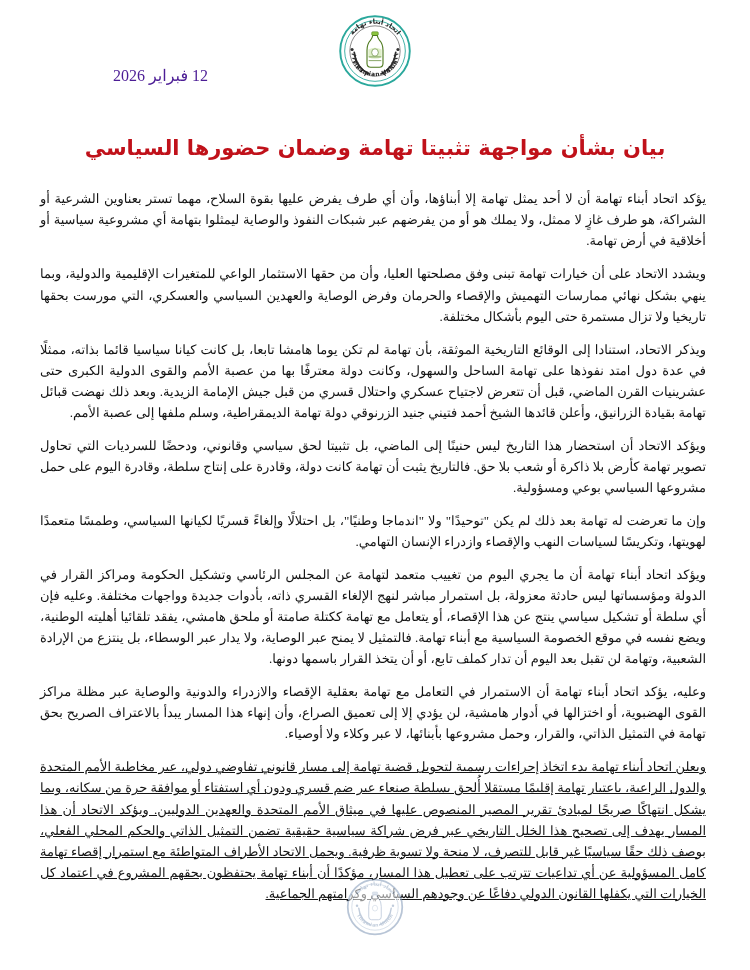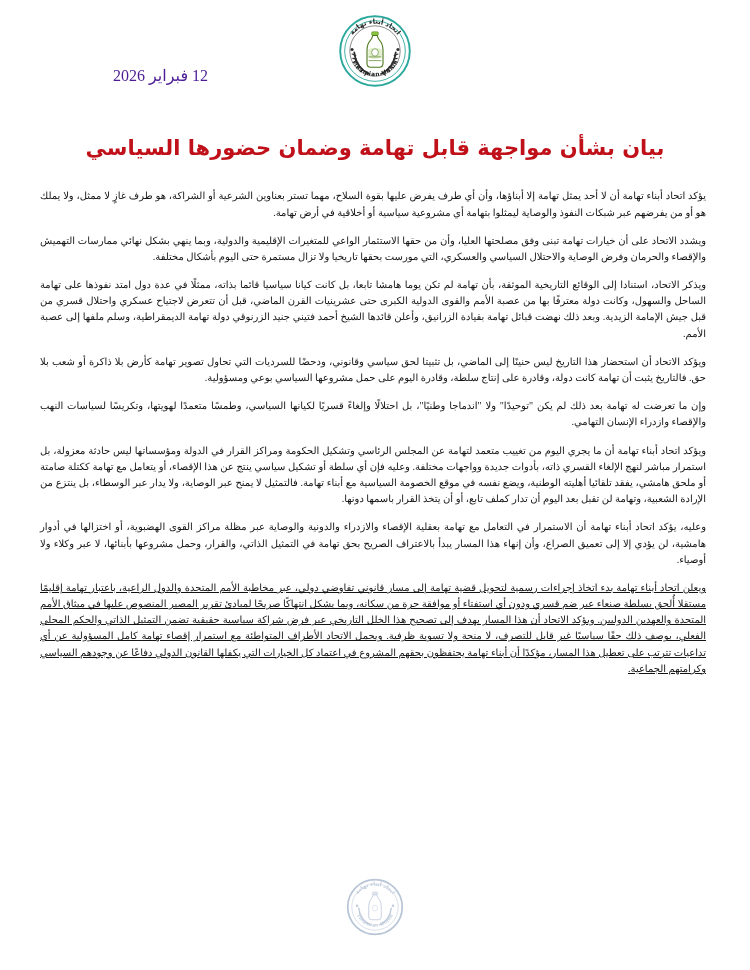--- a/index.html
+++ b/index.html
@@ -71,21 +71,21 @@
   
   .body-text {
     margin: 26px 44px 0 40px;
     direction: rtl;
     text-align: justify;
     text-justify: inter-word;
   }
 
   .para {
     font-family: "Liberation Serif", "DejaVu Serif", serif;
-    font-size: 10px;
+    font-size: 13px;
     line-height: 1.62;
     color: #141414;
     margin: 0 0 12px 0;
     text-align: justify;
     direction: rtl;
   }
   .para:last-child { margin-bottom: 0; text-decoration: underline; }
 
   
   .footer {
@@ -171,25 +171,25 @@
         </text>
         <text font-family="DejaVu Sans, sans-serif" font-size="8" font-weight="bold" fill="#1f1f1f" letter-spacing="0.6">
           <textPath href="#arcBottom" startOffset="50%" text-anchor="middle">Tihamian Union</textPath>
         </text>
       </svg>
     </div>
 
     <div class="doc-date">12 فبراير 2026</div>
   </div>
 
-  <h1 class="title">بيان بشأن مواجهة قابل تهامة وضمان حضورها السياسي</h1>
+  <h1 class="title">بيان بشأن مواجهة تثبيتا تهامة وضمان حضورها السياسي</h1>
 
   <div class="body-text">
     <p class="para">يؤكد اتحاد أبناء تهامة أن لا أحد يمثل تهامة إلا أبناؤها، وأن أي طرف يفرض عليها بقوة السلاح، مهما تستر بعناوين الشرعية أو الشراكة، هو طرف غازٍ لا ممثل، ولا يملك هو أو من يفرضهم عبر شبكات النفوذ والوصاية ليمثلوا بتهامة أي مشروعية سياسية أو أخلاقية في أرض تهامة.</p>
-    <p class="para">ويشدد الاتحاد على أن خيارات تهامة تبنى وفق مصلحتها العليا، وأن من حقها الاستثمار الواعي للمتغيرات الإقليمية والدولية، وبما ينهي بشكل نهائي ممارسات التهميش والإقصاء والحرمان وفرض الوصاية والاحتلال السياسي والعسكري، التي مورست بحقها تاريخيا ولا تزال مستمرة حتى اليوم بأشكال مختلفة.</p>
+    <p class="para">ويشدد الاتحاد على أن خيارات تهامة تبنى وفق مصلحتها العليا، وأن من حقها الاستثمار الواعي للمتغيرات الإقليمية والدولية، وبما ينهي بشكل نهائي ممارسات التهميش والإقصاء والحرمان وفرض الوصاية والعهدين السياسي والعسكري، التي مورست بحقها تاريخيا ولا تزال مستمرة حتى اليوم بأشكال مختلفة.</p>
     <p class="para">ويذكر الاتحاد، استنادا إلى الوقائع التاريخية الموثقة، بأن تهامة لم تكن يوما هامشا تابعا، بل كانت كيانا سياسيا قائما بذاته، ممثلًا في عدة دول امتد نفوذها على تهامة الساحل والسهول، وكانت دولة معترفًا بها من عصبة الأمم والقوى الدولية الكبرى حتى عشرينيات القرن الماضي، قبل أن تتعرض لاجتياح عسكري واحتلال قسري من قبل جيش الإمامة الزيدية. وبعد ذلك نهضت قبائل تهامة بقيادة الزرانيق، وأعلن قائدها الشيخ أحمد فتيني جنيد الزرنوقي دولة تهامة الديمقراطية، وسلم ملفها إلى عصبة الأمم.</p>
     <p class="para">ويؤكد الاتحاد أن استحضار هذا التاريخ ليس حنينًا إلى الماضي، بل تثبيتا لحق سياسي وقانوني، ودحضًا للسرديات التي تحاول تصوير تهامة كأرض بلا ذاكرة أو شعب بلا حق. فالتاريخ يثبت أن تهامة كانت دولة، وقادرة على إنتاج سلطة، وقادرة اليوم على حمل مشروعها السياسي بوعي ومسؤولية.</p>
     <p class="para">وإن ما تعرضت له تهامة بعد ذلك لم يكن "توحيدًا" ولا "اندماجا وطنيًا"، بل احتلالًا وإلغاءً قسريًا لكيانها السياسي، وطمسًا متعمدًا لهويتها، وتكريسًا لسياسات النهب والإقصاء وازدراء الإنسان التهامي.</p>
     <p class="para">ويؤكد اتحاد أبناء تهامة أن ما يجري اليوم من تغييب متعمد لتهامة عن المجلس الرئاسي وتشكيل الحكومة ومراكز القرار في الدولة ومؤسساتها ليس حادثة معزولة، بل استمرار مباشر لنهج الإلغاء القسري ذاته، بأدوات جديدة وواجهات مختلفة. وعليه فإن أي سلطة أو تشكيل سياسي ينتج عن هذا الإقصاء، أو يتعامل مع تهامة ككتلة صامتة أو ملحق هامشي، يفقد تلقائيا أهليته الوطنية، ويضع نفسه في موقع الخصومة السياسية مع أبناء تهامة. فالتمثيل لا يمنح عبر الوصاية، ولا يدار عبر الوسطاء، بل ينتزع من الإرادة الشعبية، وتهامة لن تقبل بعد اليوم أن تدار كملف تابع، أو أن يتخذ القرار باسمها دونها.</p>
     <p class="para">وعليه، يؤكد اتحاد أبناء تهامة أن الاستمرار في التعامل مع تهامة بعقلية الإقصاء والازدراء والدونية والوصاية عبر مظلة مراكز القوى الهضبوية، أو اختزالها في أدوار هامشية، لن يؤدي إلا إلى تعميق الصراع، وأن إنهاء هذا المسار يبدأ بالاعتراف الصريح بحق تهامة في التمثيل الذاتي، والقرار، وحمل مشروعها بأبنائها، لا عبر وكلاء ولا أوصياء.</p>
     <p class="para">ويعلن اتحاد أبناء تهامة بدء اتخاذ إجراءات رسمية لتحويل قضية تهامة إلى مسار قانوني تفاوضي دولي، عبر مخاطبة الأمم المتحدة والدول الراعية، باعتبار تهامة إقليمًا مستقلا أُلحق بسلطة صنعاء عبر ضم قسري ودون أي استفتاء أو موافقة حرة من سكانه، وبما يشكل انتهاكًا صريحًا لمبادئ تقرير المصير المنصوص عليها في ميثاق الأمم المتحدة والعهدين الدوليين. ويؤكد الاتحاد أن هذا المسار يهدف إلى تصحيح هذا الخلل التاريخي عبر فرض شراكة سياسية حقيقية تضمن التمثيل الذاتي والحكم المحلي الفعلي، بوصف ذلك حقًا سياسيًا غير قابل للتصرف، لا منحة ولا تسوية ظرفية. ويحمل الاتحاد الأطراف المتواطئة مع استمرار إقصاء تهامة كامل المسؤولية عن أي تداعيات تترتب على تعطيل هذا المسار، مؤكدًا أن أبناء تهامة يحتفظون بحقهم المشروع في اعتماد كل الخيارات التي يكفلها القانون الدولي دفاعًا عن وجودهم السياسي وكرامتهم الجماعية.</p>
   </div>
 
   <div class="footer">
 

